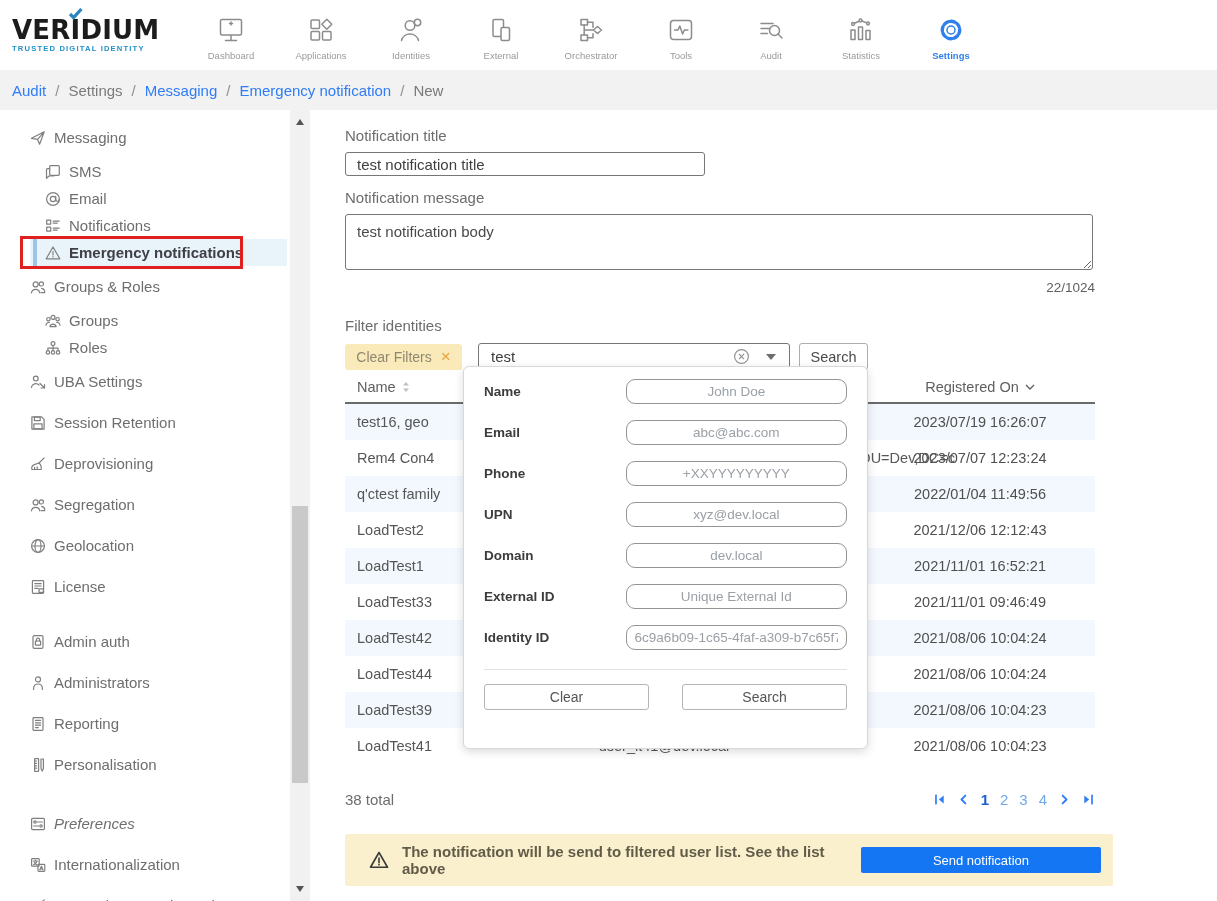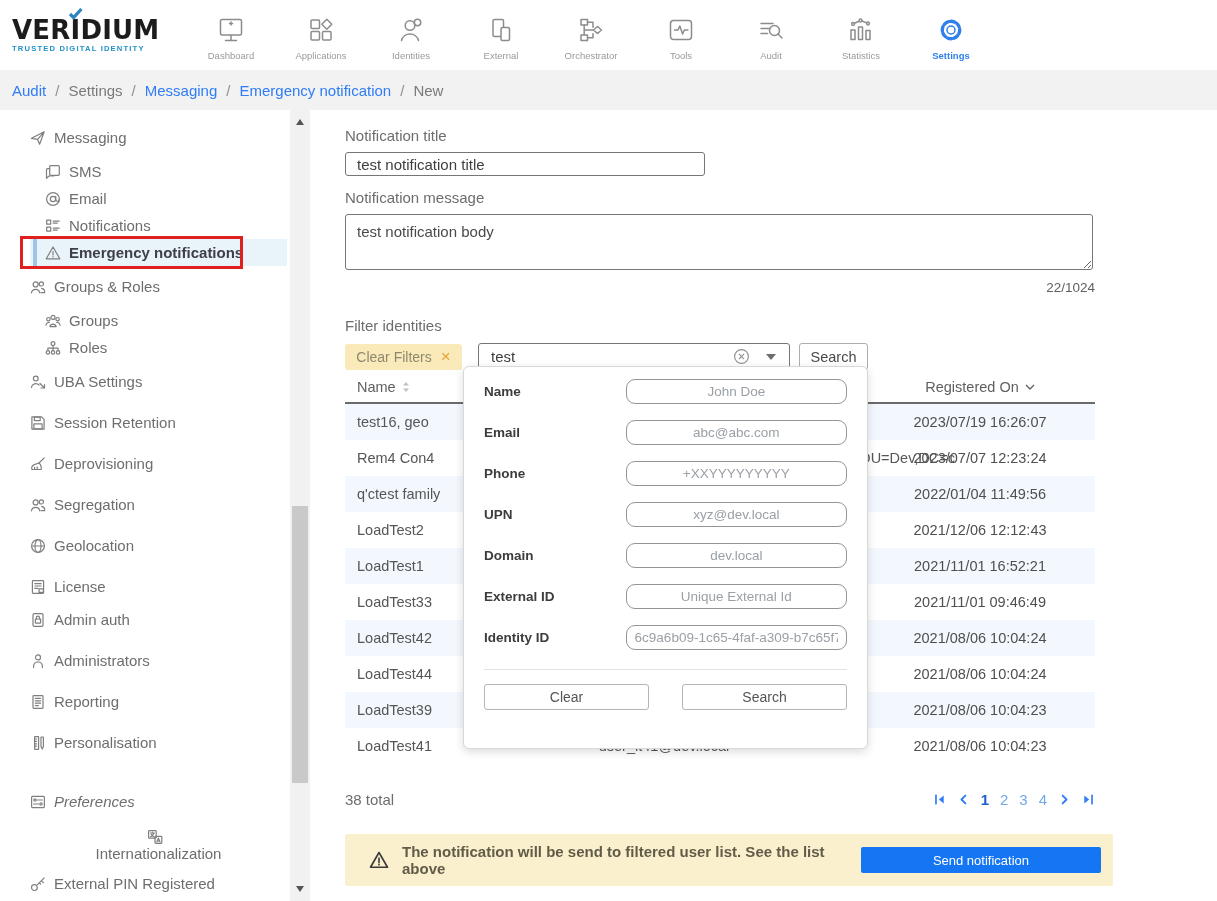--- a/index.html
+++ b/index.html
@@ -315,21 +315,21 @@
         <div class="side-item" style="margin-top: 14px;">
           <span class="side-icon">
             <svg viewBox="0 0 16 16">
               <rect x="2.4" y="1.6" width="11.2" height="12.8" rx="0.8"></rect>
               <path d="M4.8 4.6 h6.4 M4.8 7 h6.4 M4.8 9.4 h3"></path>
               <rect x="9" y="9.8" width="4.4" height="3.6"></rect>
             </svg>
           </span>
           <span class="side-label">License</span>
         </div>
-        <div class="side-item" style="margin-top: 6px;">
+        <div class="side-item" style="margin-top: 28px;">
           <span class="side-icon">
             <svg viewBox="0 0 16 16">
               <rect x="3" y="1.6" width="10" height="12.8" rx="1.4"></rect>
               <rect x="5.4" y="7" width="5.2" height="4.2" rx="0.5"></rect>
               <path d="M6.4 7 V5.8 a1.6 1.6 0 0 1 3.2 0 V7"></path>
             </svg>
           </span>
           <span class="side-label">Admin auth</span>
         </div>
         <div class="side-item" style="margin-top: 14px;">
@@ -364,21 +364,21 @@
           <span class="side-icon">
             <svg viewBox="0 0 16 16">
               <rect x="1.6" y="2.4" width="12.8" height="11.2" rx="1"></rect>
               <circle cx="5" cy="6" r="1.2"></circle>
               <path d="M7.4 6 h5 M3.6 10 h5"></path>
               <circle cx="11" cy="10" r="1.2"></circle>
             </svg>
           </span>
           <span class="side-label">Preferences</span>
         </div>
-        <div class="side-item" style="margin-top: 14px; flex-direction: column;">
+        <div class="side-item" style="margin-top: 14px;">
           <span class="side-icon">
             <svg viewBox="0 0 16 16">
               <rect x="1.6" y="1.6" width="7.6" height="7.6" rx="0.8"></rect>
               <path d="M3.4 4 h4 M5.4 3.2 V4 M7 4 a5.5 5.5 0 0 1 -3.4 3.6 M4.4 5.4 a5 5 0 0 0 3 2.6"></path>
               <rect x="8" y="7.4" width="6.8" height="7" rx="0.8"></rect>
               <path d="M9.8 13 l1.6 -3.8 1.6 3.8 M10.3 12 h2.2"></path>
             </svg>
           </span>
           <span class="side-label">Internationalization</span>
         </div>

